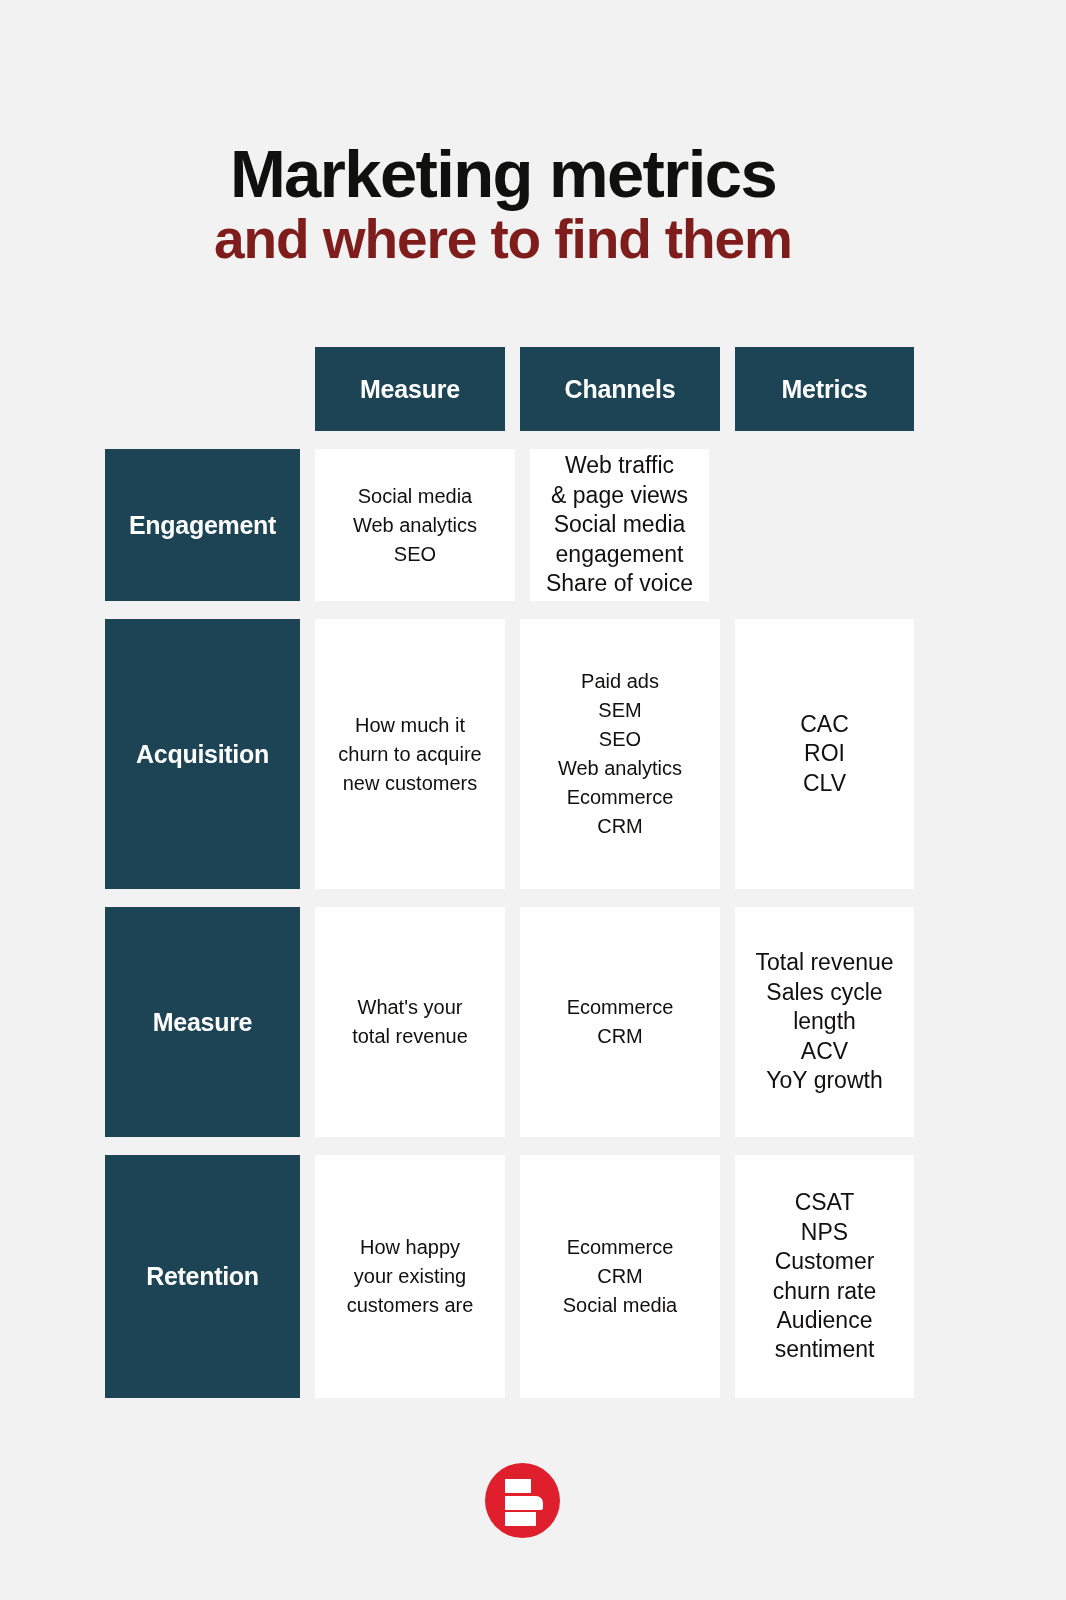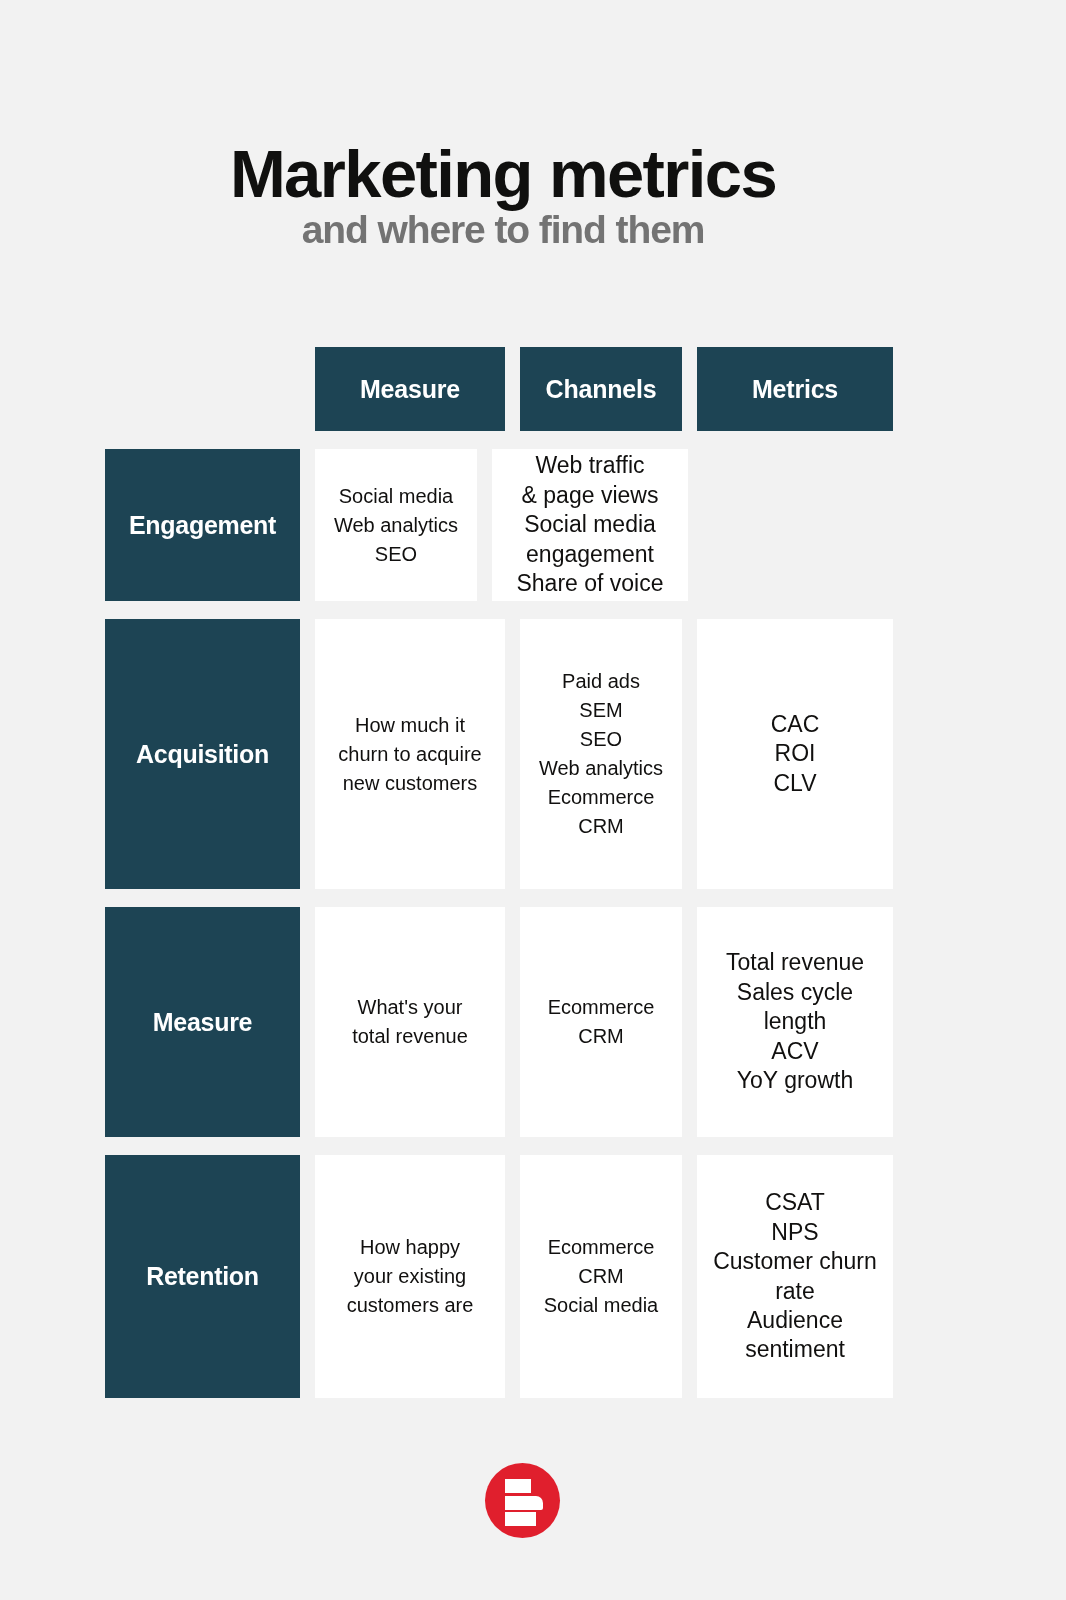--- a/index.html
+++ b/index.html
@@ -27,23 +27,23 @@
   }
   .title-line1 {
     font-size: 67px;
     font-weight: 700;
     color: #10100f;
     letter-spacing: -1.6px;
     line-height: 1.02;
     margin: 0;
   }
   .title-line2 {
-    font-size: 39px;
-    font-weight: 700;
-    color: #737373;
+    font-size: 55px;
+    font-weight: 700;
+    color: #7f1d1d;
     letter-spacing: -1.1px;
     line-height: 1.15;
     margin: 0;
   }
 
   
   .table {
     position: absolute;
     left: 105px;
     top: 347px;
@@ -60,22 +60,22 @@
     box-sizing: border-box;
     display: flex;
     align-items: center;
     justify-content: center;
     text-align: center;
   }
 
   
   .c0 { width: 195px; margin-right: 15px; }
   .c1 { width: 190px; margin-right: 15px; }
-  .c2 { width: 162px; margin-right: 15px; }
-  .c3 { width: 196px; }
+  .c2 { width: 200px; margin-right: 15px; }
+  .c3 { width: 179px; }
 
   
   .header-row { height: 84px; margin-bottom: 18px; }
   .header-row .spacer { background: transparent; }
   .header-cell {
     background: #1d4454;
     color: #ffffff;
     font-size: 25px;
     font-weight: 700;
     letter-spacing: -0.2px;

